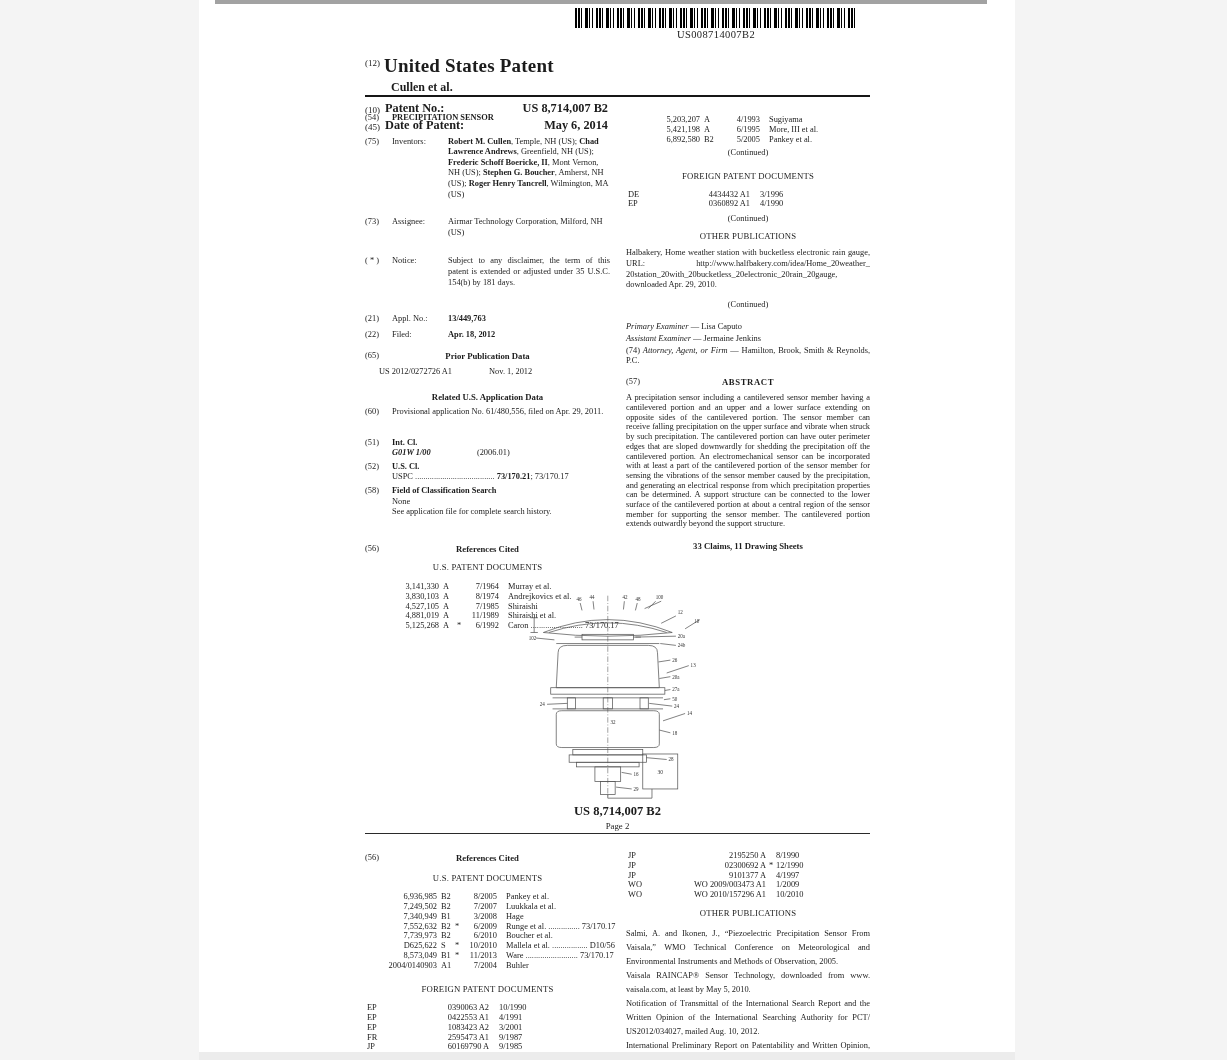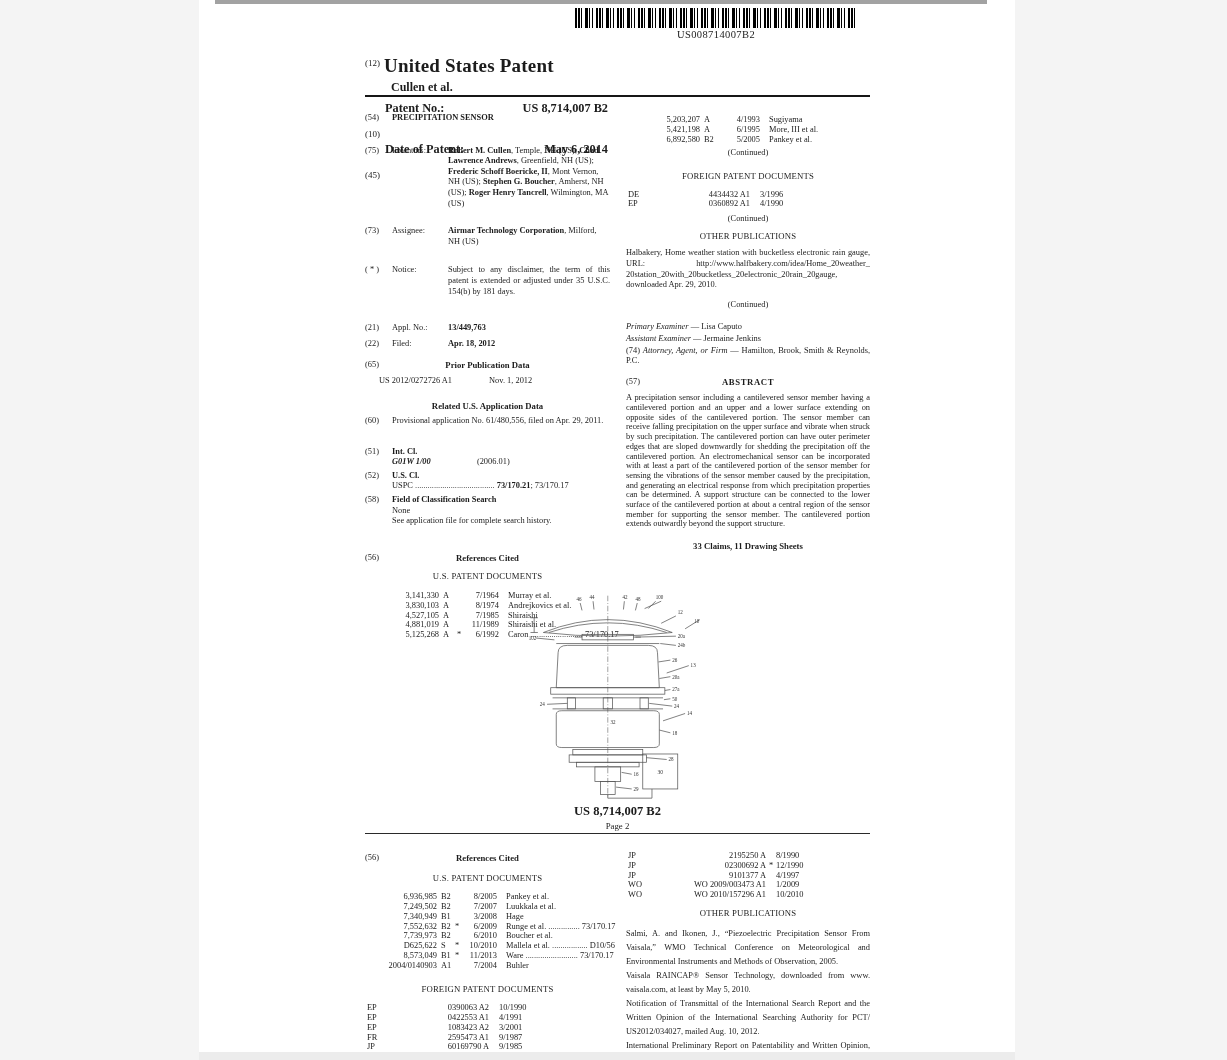--- a/index.html
+++ b/index.html
@@ -18,21 +18,21 @@
   .barcode-caption { text-align:center; font-size:10.5px; margin-top:1px; letter-spacing:.4px; }
 
   
   .hdr { position:absolute; top:55px; left:0; width:505px; display:flex;flex-direction:column; }
   .hdr-left { width:262px; }
   .hdr-kind { font-size:9px; vertical-align:6px; margin-right:4px; }
   .hdr-title { font-size:19px; font-weight:bold; letter-spacing:.2px; }
   .hdr-inventors { font-size:12px; font-weight:bold; margin:3px 0 0 26px; }
   .hdr-right { width:243px; padding-top:6px; }
   .hdr-row { display:flex; font-size:12.3px; font-weight:bold; line-height:15px; }
-  .hdr-row .n { font-size:9px; font-weight:normal; width:20px; padding-top:2px;margin-top:24px; }
+  .hdr-row .n { font-size:9px; font-weight:normal; width:20px; padding-top:2px; }
   .hdr-row .l { flex:1; }
   .hdr-row .v { text-align:right; }
   .rule-main { position:absolute; top:95px; left:0; width:505px; height:2px; background:#161616; }
 
   
   .cols { position:absolute; top:105px; left:0; width:505px; display:flex; gap:16px; font-size:8.4px; line-height:10.6px; }
   .col { width:245px; }
   .f { display:flex; }
   .f .num { width:27px; flex:none; }
   .f .lbl { width:56px; flex:none; }
@@ -109,29 +109,29 @@
     </div>
     <div class="rule-main"></div>
 
     <div class="cols">
 
       <div class="col">
         <div class="f" style="margin-top:8px">
           <span class="num">(54)</span>
           <span class="val b">PRECIPITATION SENSOR</span>
         </div>
-        <div class="f" style="margin-top:22px">
+        <div class="f" style="margin-top:13px">
           <span class="num">(75)</span>
           <span class="lbl">Inventors:</span>
           <span class="val"><span style="font-weight: bold;">Robert M. Cullen</span><span>, Temple, NH (US); </span><span style="font-weight: bold;">Chad Lawrence Andrews</span><span>, Greenfield, NH (US); </span><span style="font-weight: bold;">Frederic Schoff Boericke, II</span><span>, Mont Vernon, NH (US); </span><span style="font-weight: bold;">Stephen G. Boucher</span><span>, Amherst, NH (US); </span><span style="font-weight: bold;">Roger Henry Tancrell</span><span>, Wilmington, MA (US)</span></span>
         </div>
         <div class="f" style="margin-top:17px">
           <span class="num">(73)</span>
           <span class="lbl">Assignee:</span>
-          <span class="val"><span style="font-weight: bold;">Airmar Technology Corporation</span><span>, Milford, NH (US)</span></span>
+          <span class="val"><span style="font-weight: normal;">Airmar Technology Corporation</span><span>, Milford, NH (US)</span></span>
         </div>
         <div class="f" style="margin-top:18px">
           <span class="num">( * )</span>
           <span class="lbl">Notice:</span>
           <span class="val just">Subject to any disclaimer, the term of this patent is extended or adjusted under 35 U.S.C. 154(b) by 181 days.</span>
         </div>
         <div class="f" style="margin-top:26px">
           <span class="num">(21)</span>
           <span class="lbl">Appl. No.:</span>
           <span class="val b">13/449,763</span>

